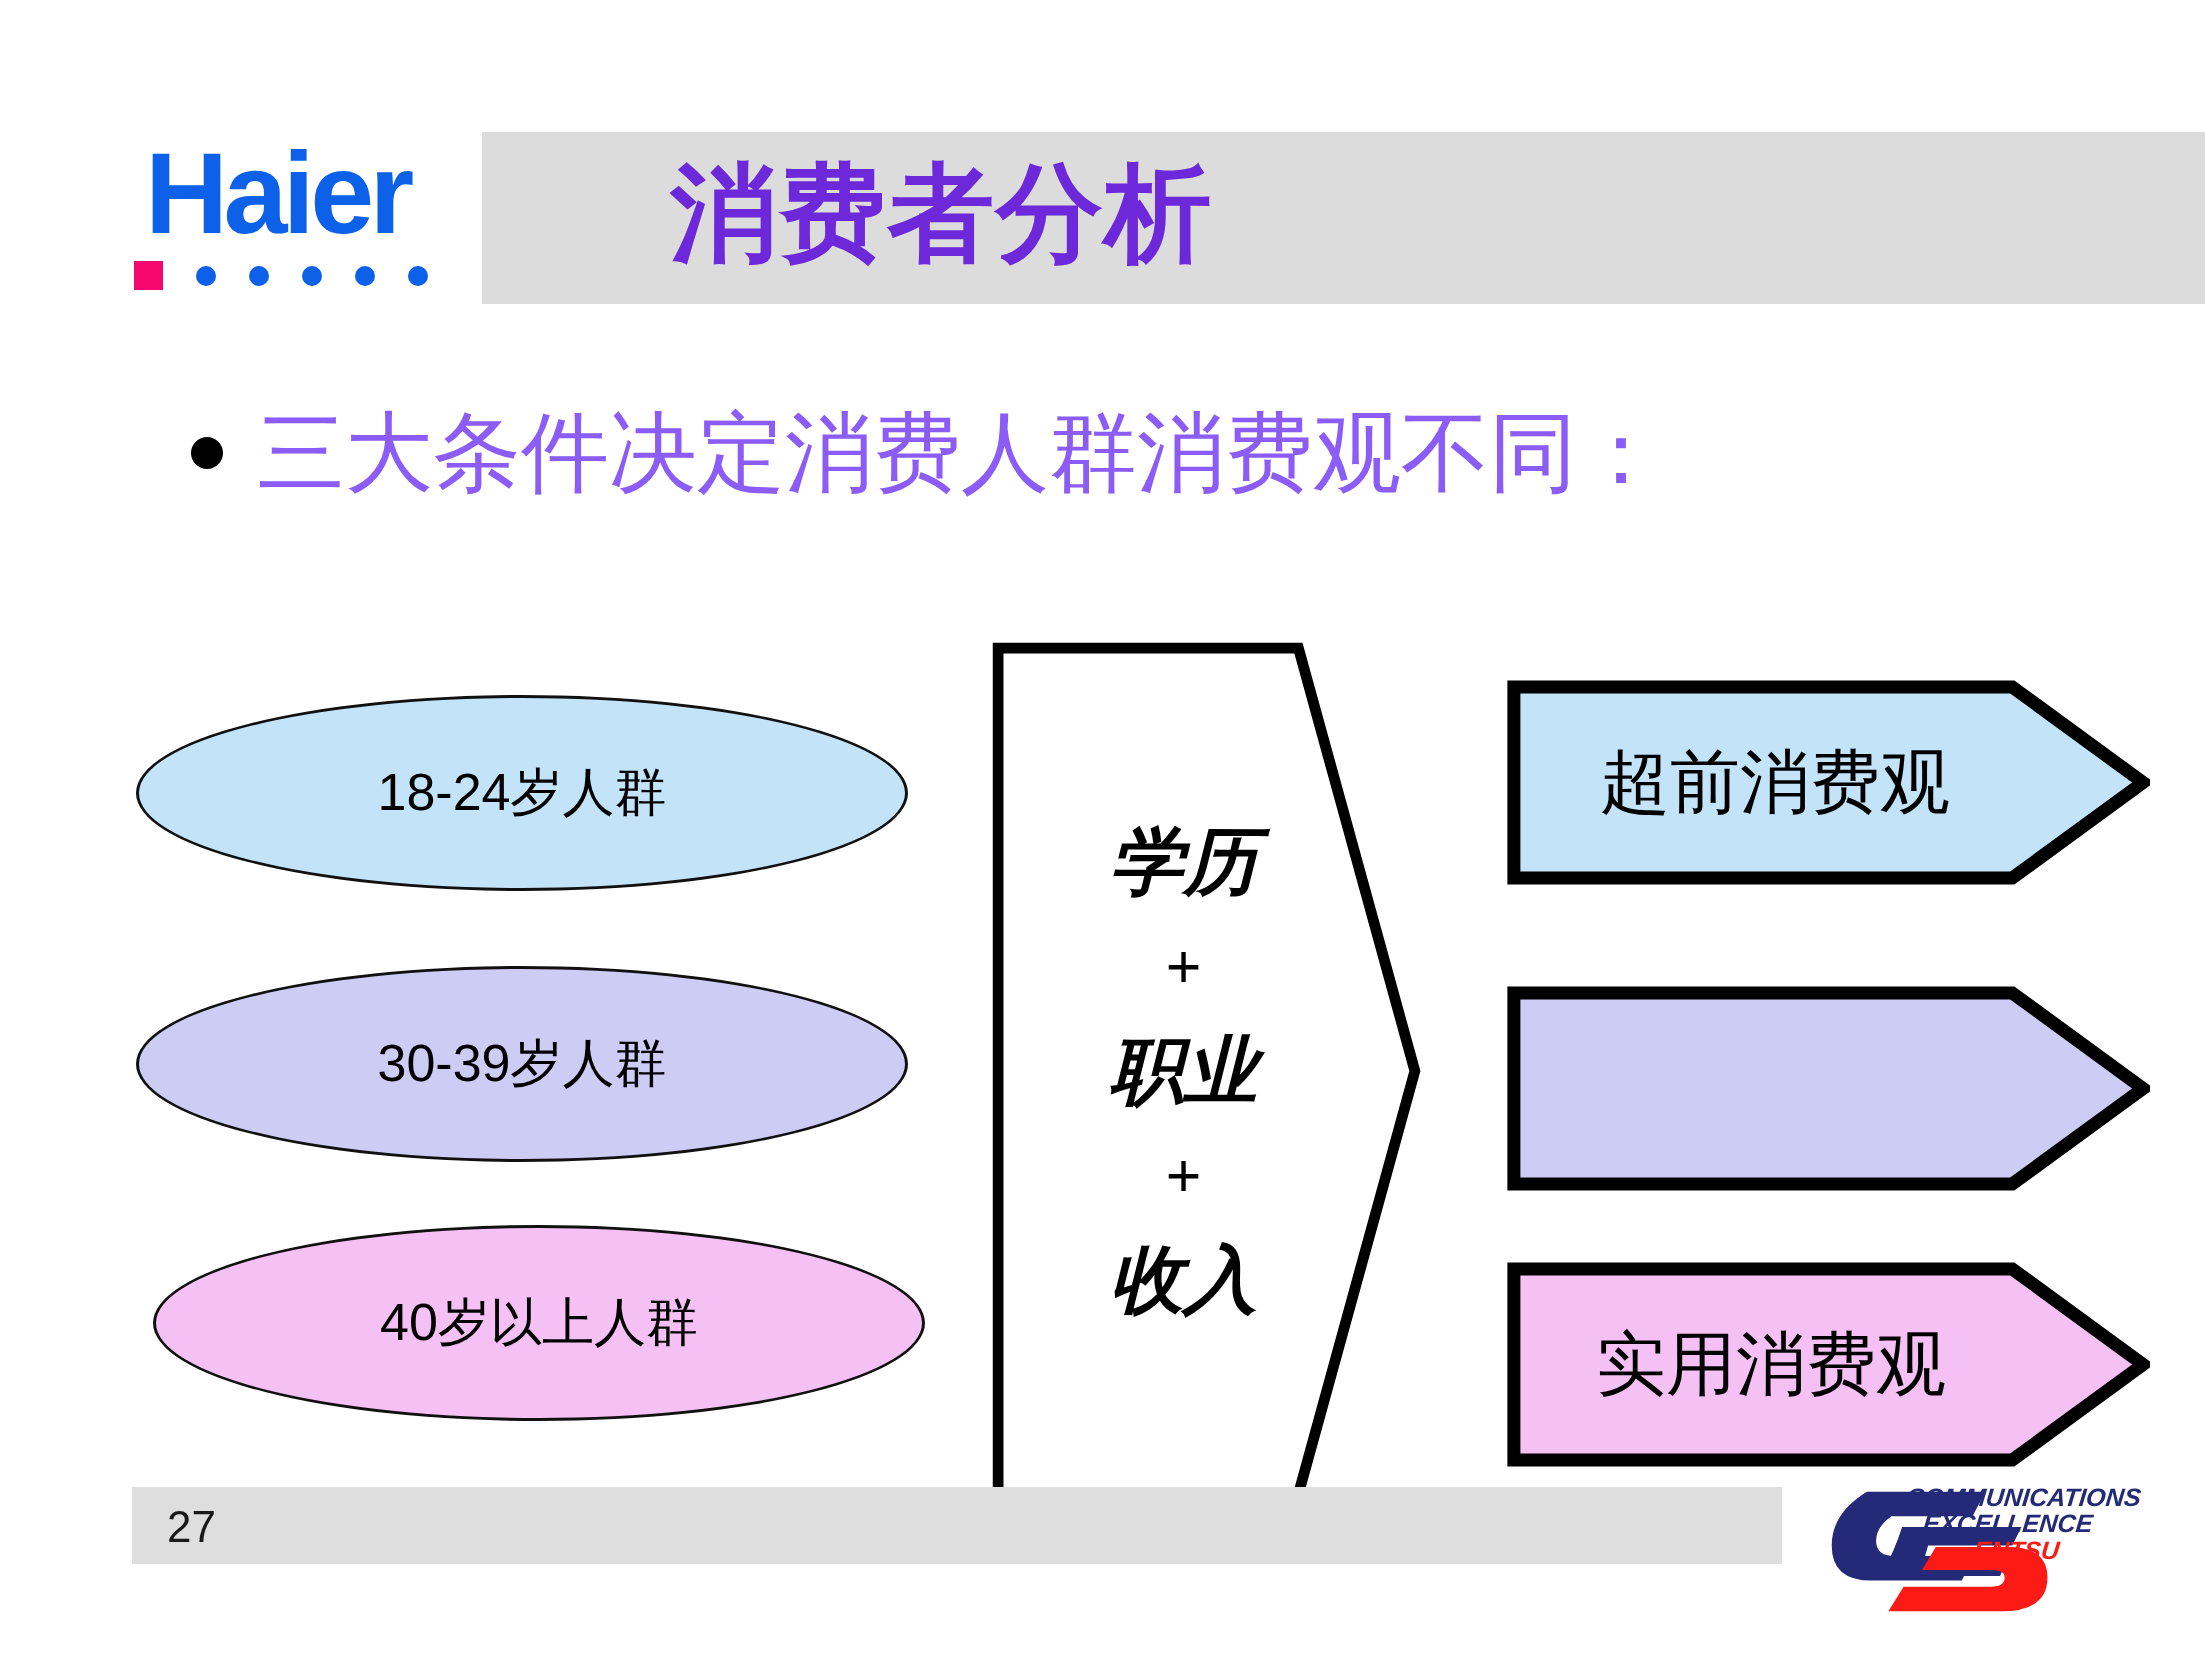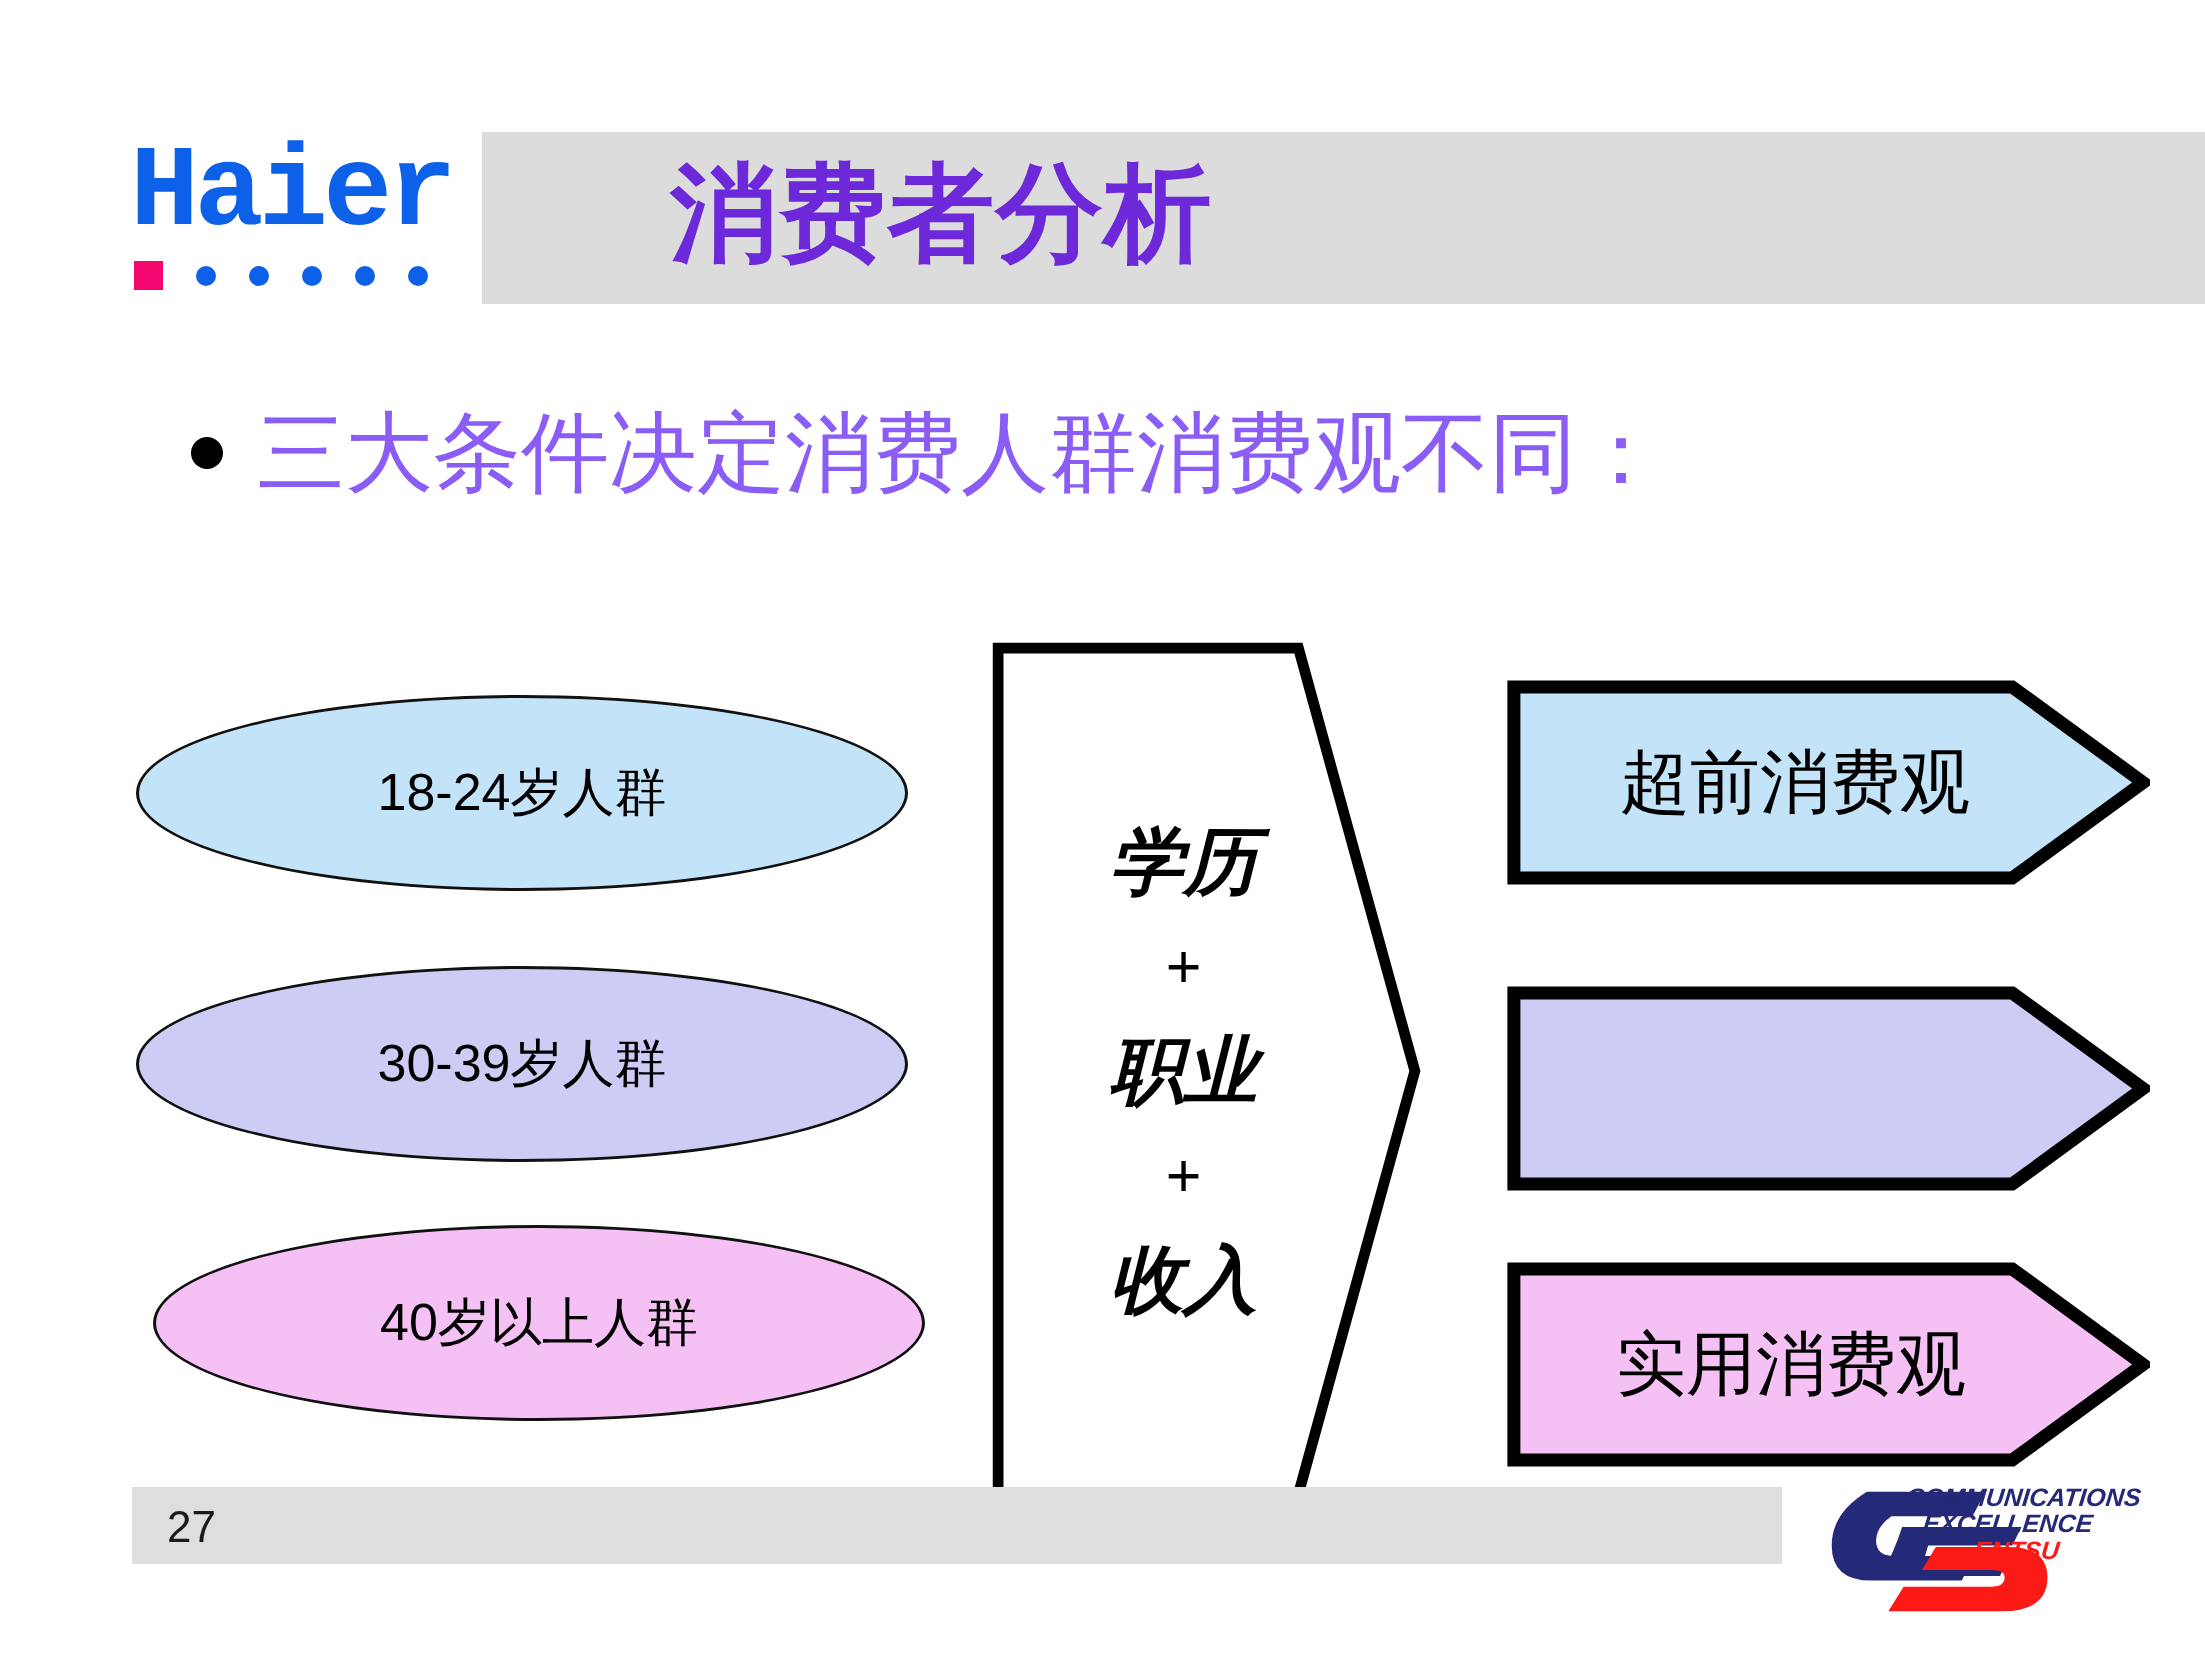--- a/index.html
+++ b/index.html
@@ -43,28 +43,28 @@
   
   .haier-logo {
     position: absolute;
     left: 130px;
     top: 145px;
     width: 337px;
     height: 165px;
   }
   .haier-word {
     position: absolute;
-    left: 0;
+    left: 15px;
     top: -9.2px;
     font-size: 115px;
     font-weight: bold;
     color: #0d61e8;
     letter-spacing: -4.6px;
     line-height: 1;
-    font-family: Liberation Mono, monospace;
+    font-family: Liberation Sans, sans-serif;
   }
   .haier-dots {
     position: absolute;
     left: 3.8px;
     top: 116px;
     display: flex;
     align-items: center;
     gap: 33px;
   }
   .haier-sq {
@@ -166,21 +166,20 @@
     left: 0;
     top: 0;
     width: 536px;
     height: 205px;
     display: flex;
     align-items: center;
     justify-content: center;
     font-size: 70px;
     color: #000000;
     white-space: nowrap;
-    padding-left: 20px;
   }
   .arr-1 { left: 1507px; top: 680px; }
   .arr-2 { left: 1507px; top: 986px; }
   .arr-3 { left: 1507px; top: 1262px; }
   .arr-2 .arrow-label { width: 551px; }
   .arr-3 .arrow-label { width: 528px; }
 
   
   .footer-bar {
     position: absolute;

